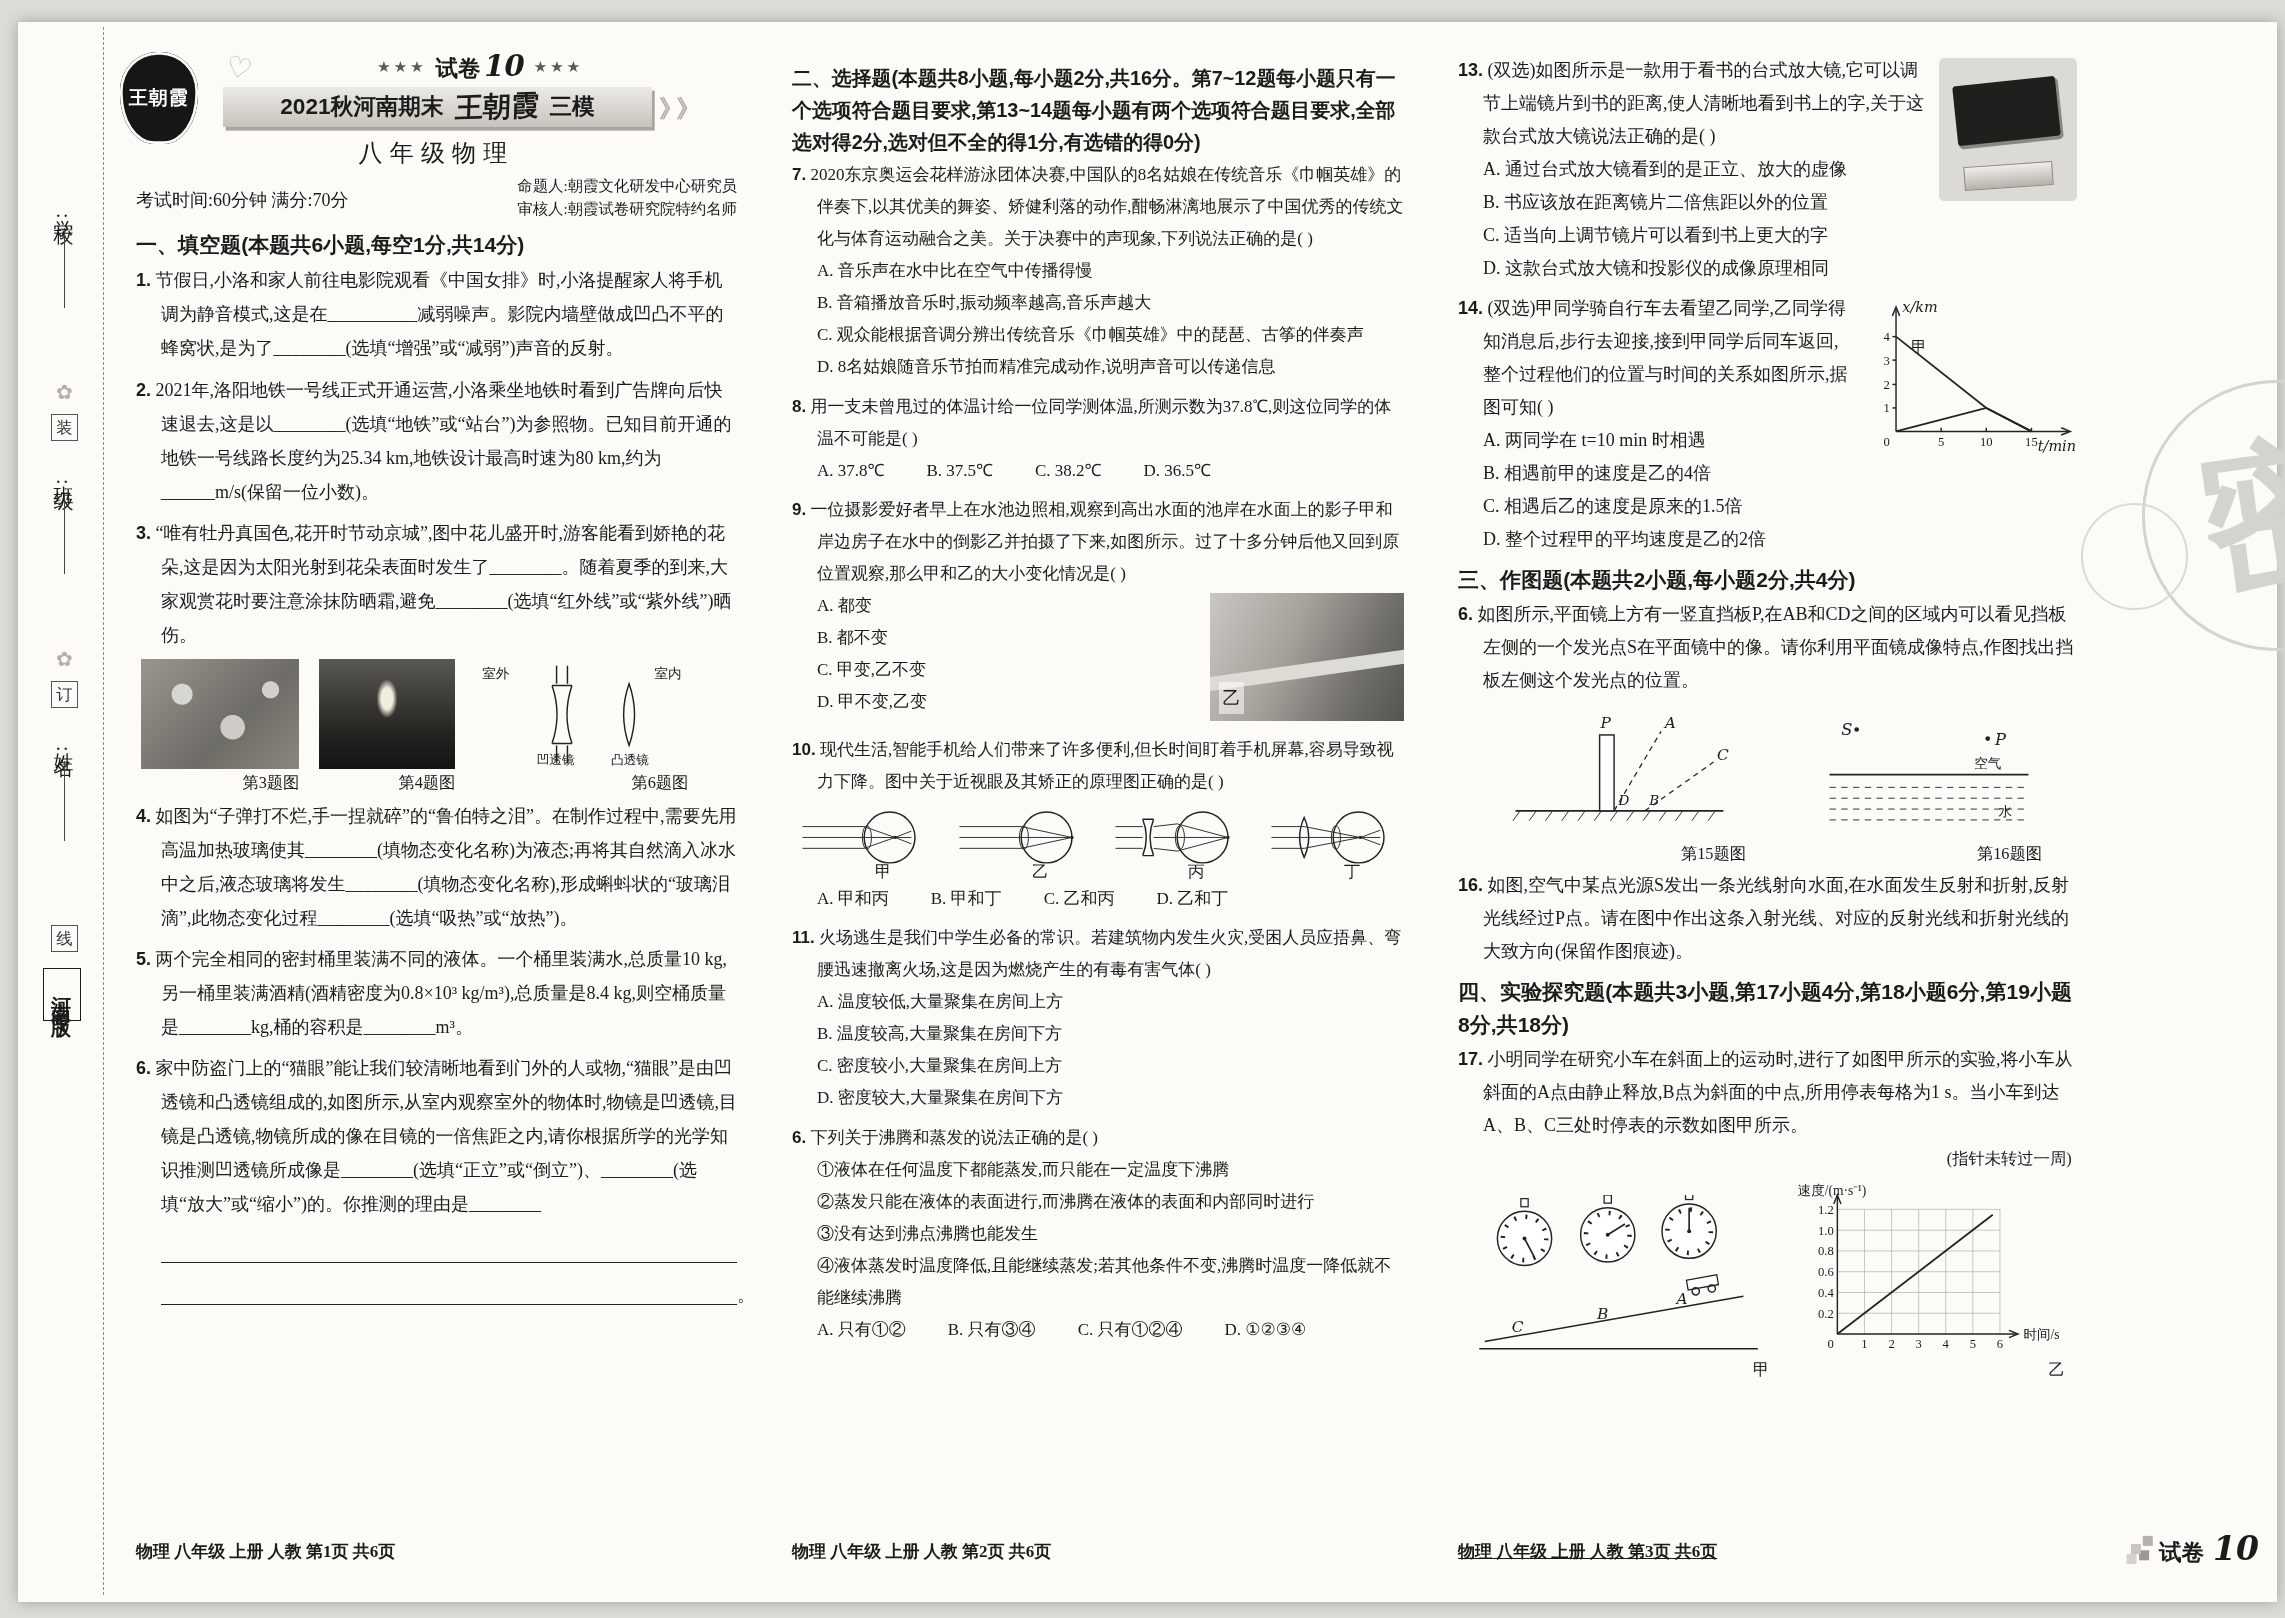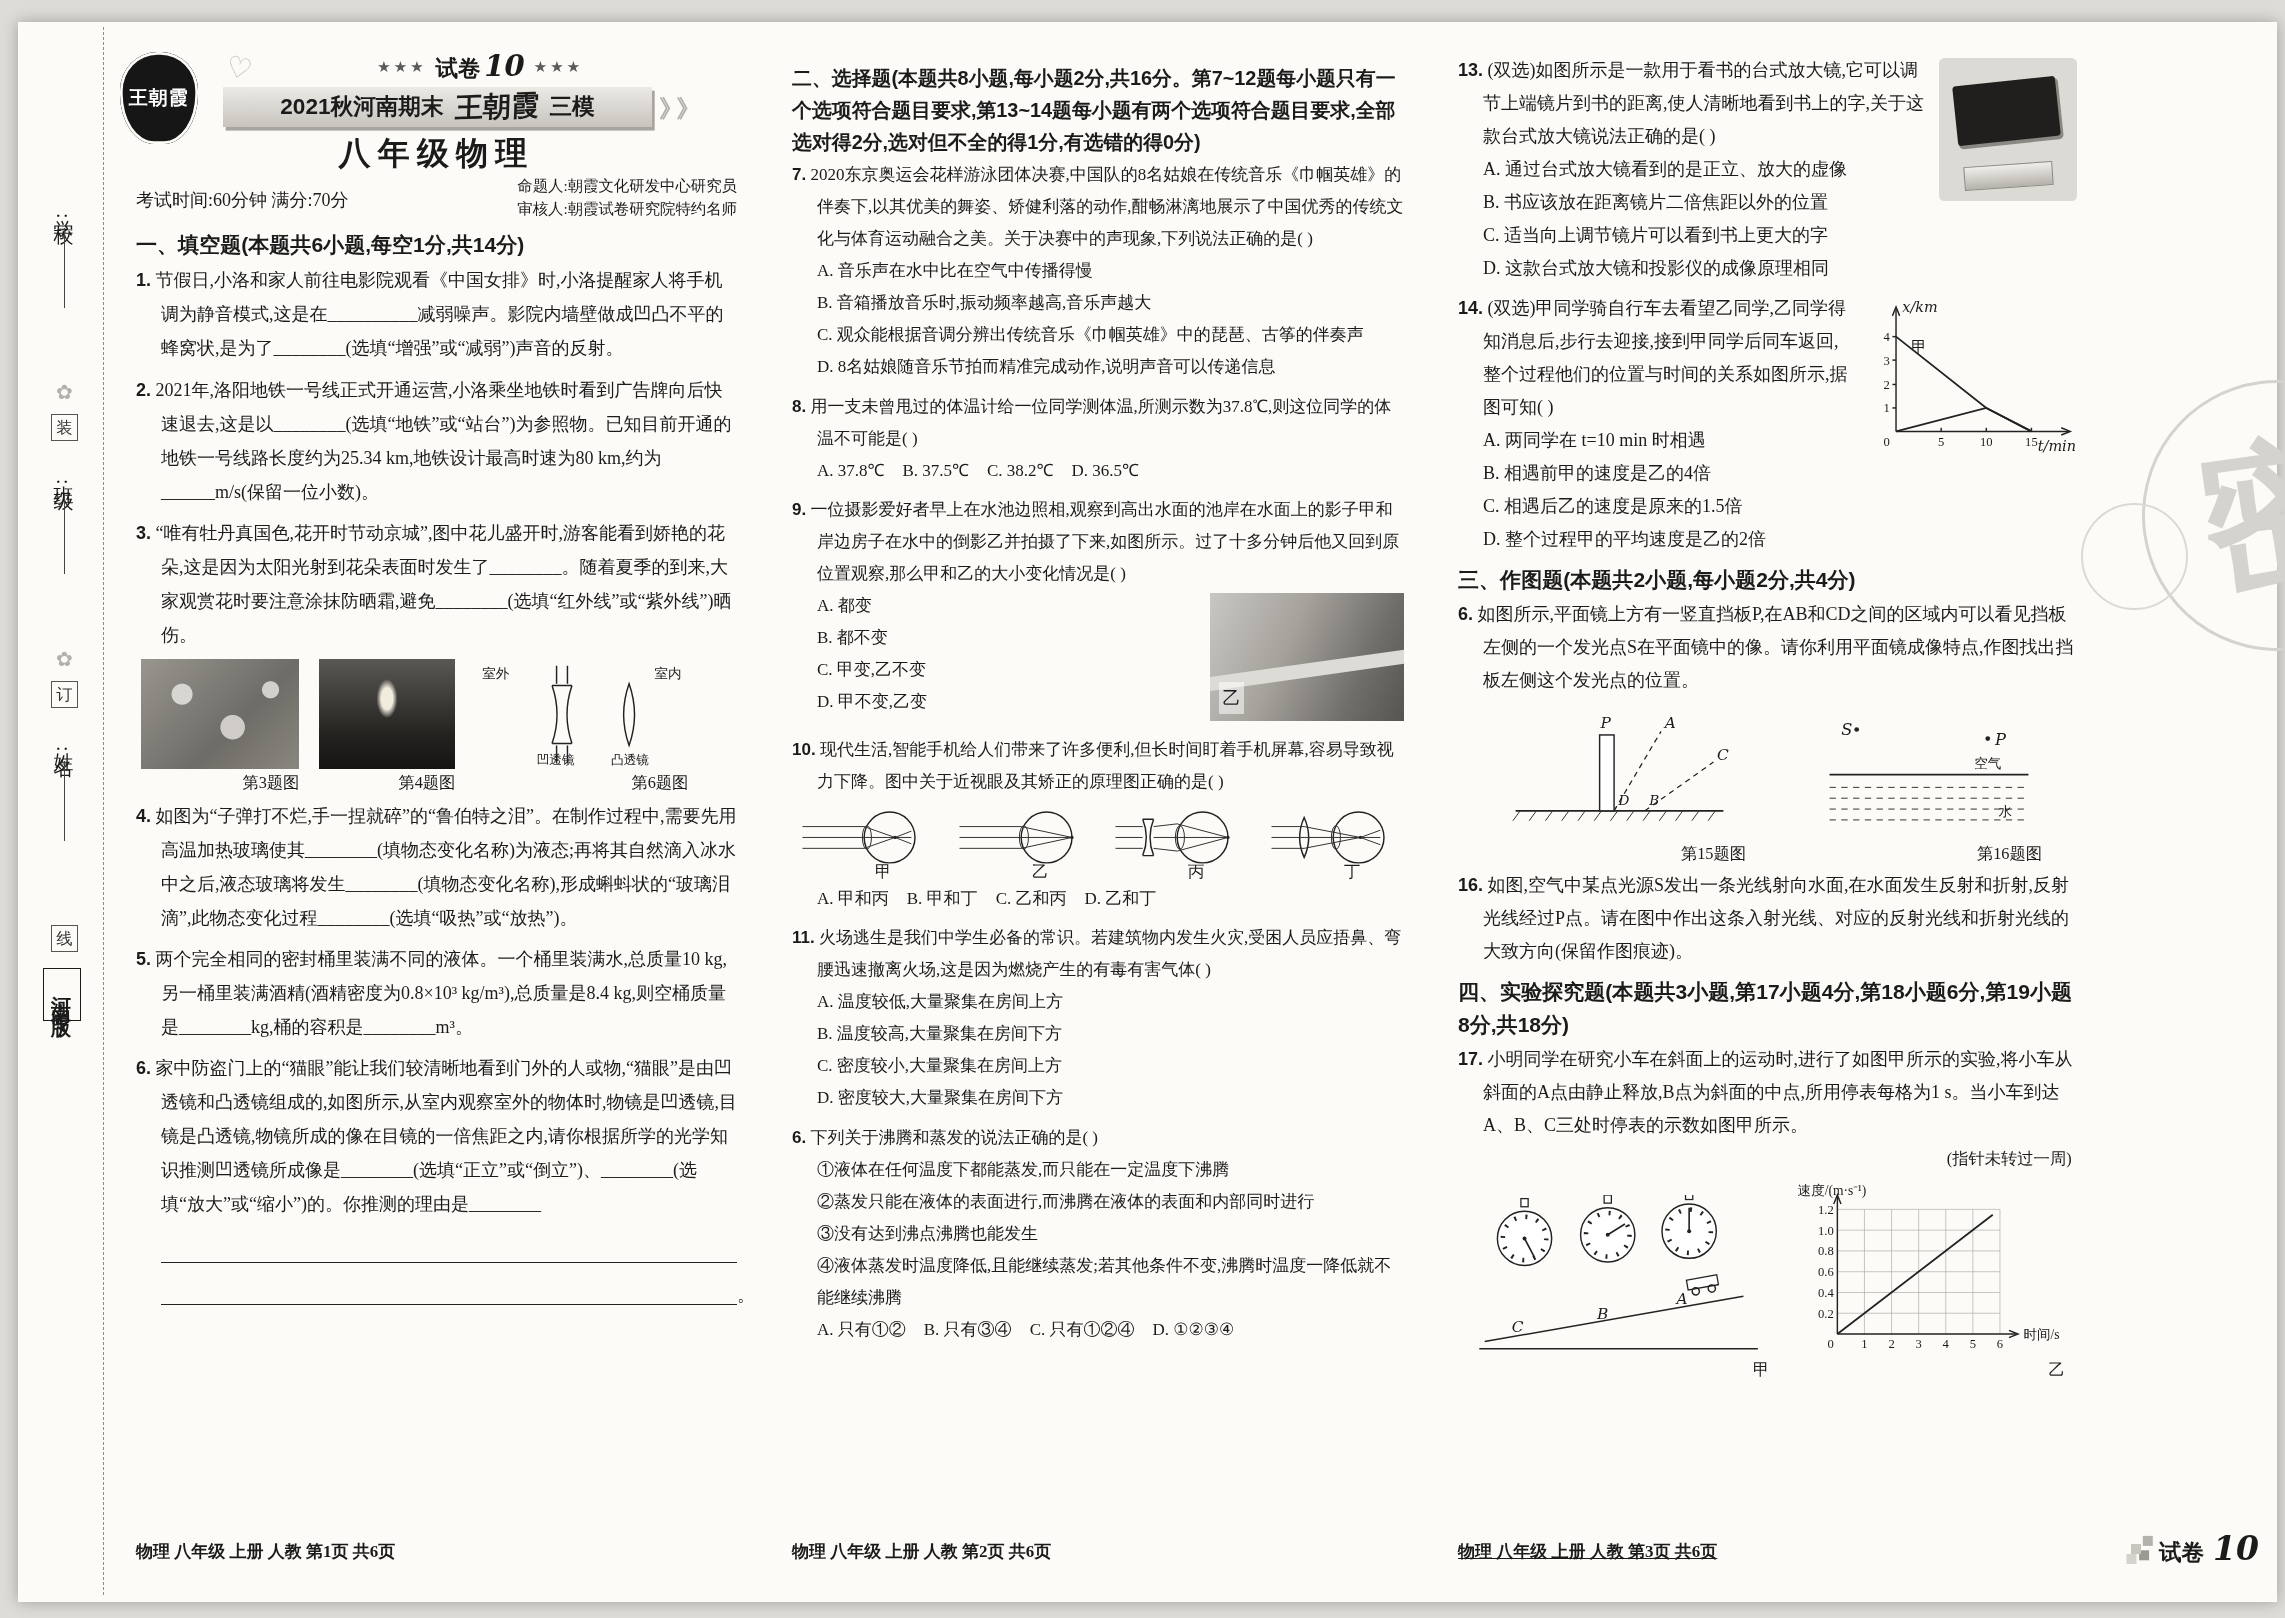--- a/index.html
+++ b/index.html
@@ -26,40 +26,40 @@
   
   .col{position:absolute;}
   #col1{left:136px;top:47px;width:601px;font-size:18px;line-height:34px;}
   #col2{left:792px;top:58px;width:612px;font-size:17px;line-height:32px;}
   #col3{left:1458px;top:54px;width:619px;font-size:18px;line-height:33px;}
   .sec{font-family:"Liberation Sans",sans-serif;font-weight:bold;margin:3.6px 0 1.8px 0;}
   .q{margin-bottom:7.2px;}
   .qtext{padding-left:25px;text-indent:-25px;}
   .qnum{font-weight:bold;font-family:"Liberation Sans",sans-serif;font-style:normal;}
   .opt{padding-left:25px;}
-  .opts-inline{display:flex;gap:18px;padding-left:25px;flex-wrap:wrap;}
+  .opts-inline{display:flex;gap:42px;padding-left:25px;flex-wrap:wrap;}
   .clearfix{overflow:hidden;}
   .fig-right{float:right;margin:3.6px 0 5.4px 11px;}
   .figcap{text-align:right;font-size:16.3px;line-height:22px;margin-top:2.7px;}
   .note-right{text-align:right;font-size:16.3px;padding-right:5.4px;}
   .blankline{margin:11px 0 0 25px;border-bottom:1.8px solid #222;height:31px;position:relative;}
   .endmark{position:absolute;right:-18px;bottom:-7.2px;}
 
   
   .paper-header{position:relative;height:177px;}
   .badge{position:absolute;left:-16.3px;top:5.4px;width:78px;height:92px;background:#161616;border-radius:48% 48% 44% 44% / 42% 42% 54% 54%;box-shadow:inset 0 0 0 2.7px #fcfbf8, inset 0 0 0 4.5px #161616;display:flex;align-items:center;justify-content:center;}
   .badge span{color:#fff;font-size:19px;font-weight:bold;letter-spacing:0.9px;}
   .stars-row{position:absolute;left:87px;right:0;top:1.8px;text-align:center;white-space:nowrap;}
   .stars{color:#5a5a5a;font-size:15.4px;letter-spacing:2.7px;vertical-align:3.6px;}
   .pno-cn{font-family:"Liberation Sans",sans-serif;font-weight:bold;font-size:22.6px;margin:0 3.6px 0 9px;}
   .pno-d{font-family:"DejaVu Serif",serif;font-style:italic;font-weight:bold;font-size:29px;margin-right:9px;}
   .banner{position:absolute;left:87px;top:40px;width:429px;height:40px;background:linear-gradient(180deg,#eceae5,#c7c4be);box-shadow:2.7px 3.6px 0 #a8a5a0;display:flex;align-items:center;justify-content:center;gap:11px;font-weight:bold;font-size:22.6px;font-family:"Liberation Sans",sans-serif;}
   .brand{font-family:"Liberation Serif",serif;font-weight:900;font-size:28px;transform:rotate(-2deg) skewX(-4deg);}
   .chevrons{position:absolute;left:523px;top:45px;color:#b3b0aa;font-size:24.4px;font-weight:bold;letter-spacing:-7.2px;}
-  .subject{position:absolute;left:0;right:0;top:89px;text-align:center;font-size:32px;font-weight:bold;letter-spacing:7.2px;}
+  .subject{position:absolute;left:0;right:0;top:89px;text-align:center;font-size:24px;font-weight:normal;letter-spacing:7.2px;}
   .exam-meta{position:absolute;left:0;top:136px;font-size:18px;}
   .setters{position:absolute;right:0;top:128px;font-size:15.4px;line-height:22.6px;}
 
   
   .photo{position:relative;}
   .fig3{width:158px;height:110px;background:
     radial-gradient(circle at 26% 32%, #d8d6d2 0 10px, rgba(0,0,0,0) 11px),
     radial-gradient(circle at 58% 62%, #cfccc7 0 11.8px, rgba(0,0,0,0) 12.7px),
     radial-gradient(circle at 82% 28%, #d3d0cb 0 8.1px, rgba(0,0,0,0) 9px),
     linear-gradient(135deg,#98968f,#6e6c66 60%,#8a8780);}

